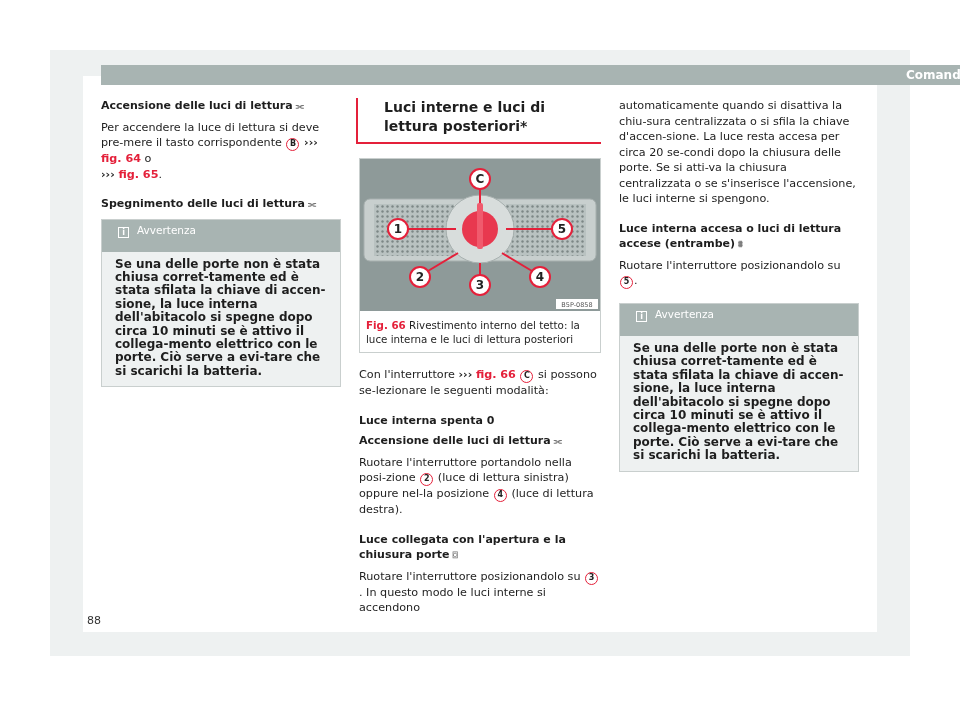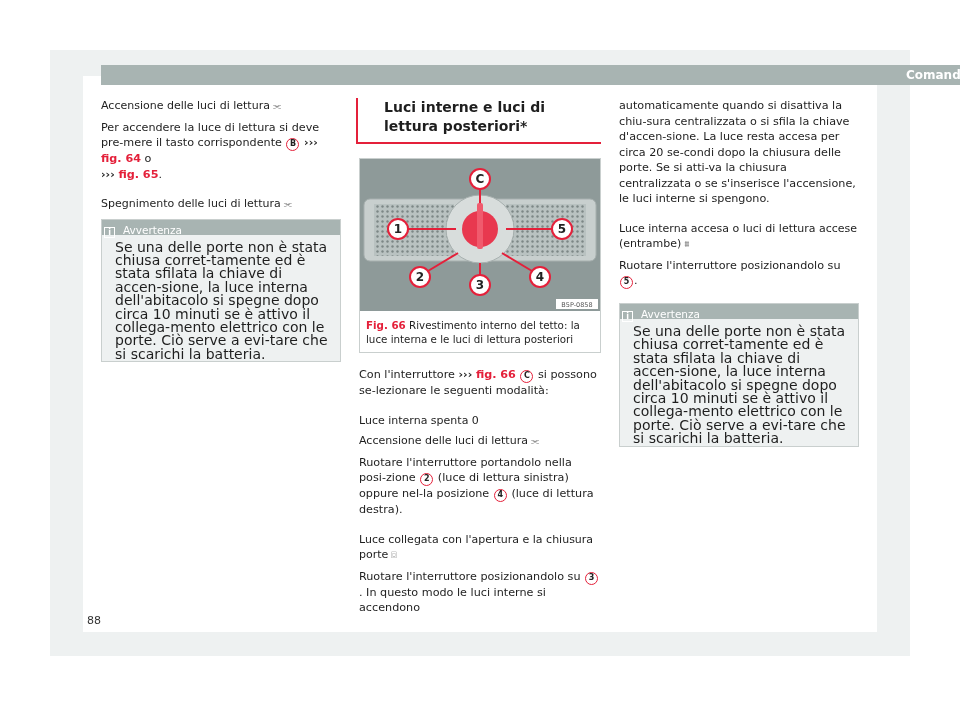--- a/index.html
+++ b/index.html
@@ -9,34 +9,34 @@
   .outer { position: absolute; left: 50px; top: 50px; width: 860px; height: 606px; background: #eef1f1; }
   .page { position: absolute; left: 83px; top: 76px; width: 794px; height: 556px; background: #ffffff; }
   .header { position: absolute; left: 101px; top: 65px; width: 868px; height: 20px; background: #a8b4b2;
             color: #ffffff; text-align: right; font-size: 12px; line-height: 20px; font-weight: bold; }
 
   .col { position: absolute; top: 98px; font-size: 11.2px; line-height: 15.5px; color: #1e1e1e; }
   .col1 { left: 101px; width: 240px; }
   .col2 { left: 359px; width: 242px; }
   .col3 { left: 619px; width: 240px; }
 
-  .subhead { font-weight: normal; margin-bottom: 5px; font-size: 11px; }
+  .subhead { font-weight: bold; margin-bottom: 5px; font-size: 11px; }
   .para { margin-bottom: 14px; }
   .red { color: #e4203a; font-weight: bold; }
   .arrow { color: #1e1e1e; font-weight: bold; }
   .circ { display: inline-block; width: 13px; height: 13px; border: 1.3px solid #e4203a; border-radius: 50%;
           font-size: 8px; line-height: 10.5px; text-align: center; font-weight: bold; color: #222;
           vertical-align: 0px; margin: 0 1px; }
   .sym { font-size: 9px; color: #777; margin-left: 3px; }
 
   .note { border: 1px solid #c9cfce; background: #eef1f1; margin-top: 6px; }
-  .note-head { background: #a8b4b2; color: #fff; font-size: 10.5px; height: 15px; line-height: 21px; padding-left: 2px; }
+  .note-head { background: #a8b4b2; color: #fff; font-size: 10.5px; height: 32px; line-height: 21px; padding-left: 16px; }
   .note-icon { display: inline-block; width: 11px; height: 11px; border: 1px solid #fff; font-size: 8px; line-height: 9px;
                text-align: center; margin-right: 8px; font-weight: bold; vertical-align: -1px; }
-  .note-body { padding: 6px 10px 0 13px; font-size: 14px; line-height: 13.4px; font-weight: normal; color: #1e1e1e; }
+  .note-body { padding: 6px 10px 8px 13px; font-size: 12px; line-height: 13.4px; font-weight: bold; color: #1e1e1e; }
 
   .sec-title { border-left: 2px solid #e4203a; border-bottom: 2px solid #e4203a; padding: 0 0 6px 26px;
                font-size: 14px; line-height: 19px; font-weight: bold; margin-left: -3px; margin-bottom: 14px; }
 
   .figure { border: 1px solid #c9cfce; width: 242px; }
   .fig-img { position: relative; width: 240px; height: 152px; background: #8e9a99; overflow: hidden; }
   .fig-caption { padding: 8px 8px 6px 6px; font-size: 10.3px; line-height: 13.5px; }
   .fig-caption .red { font-weight: bold; }
 
   .pagenum { position: absolute; left: 87px; top: 614px; font-size: 11px; color: #333; }

